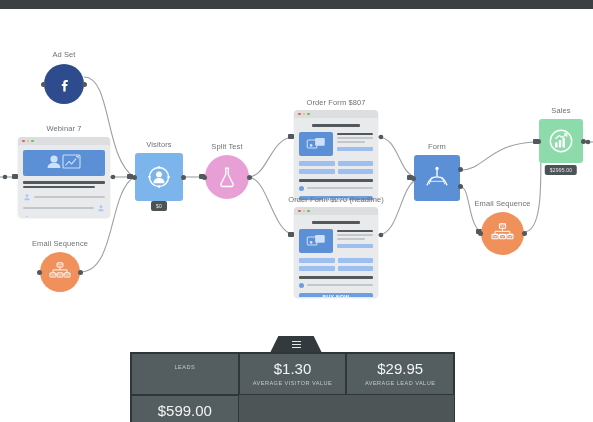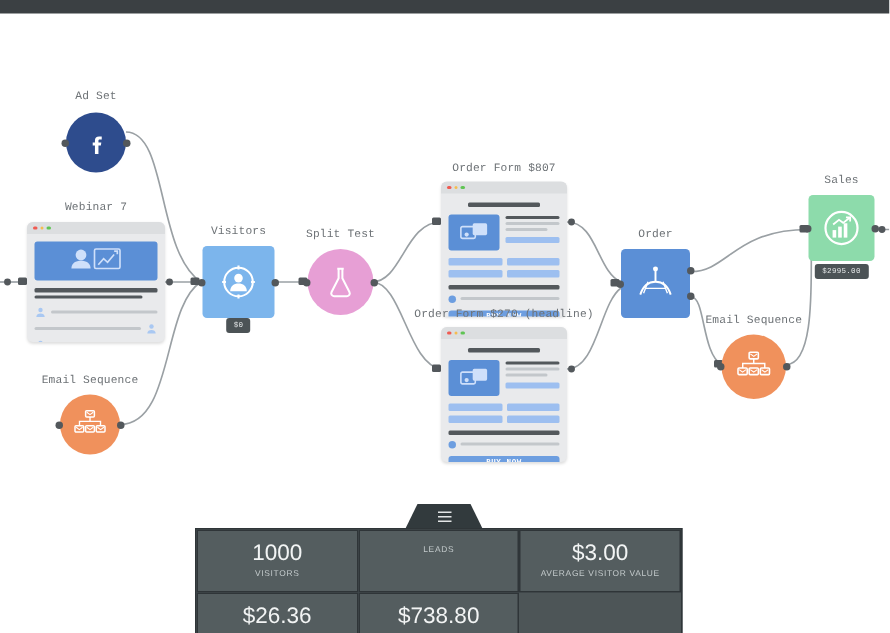--- a/index.html
+++ b/index.html
@@ -11,21 +11,21 @@
   }
   #app { position: relative; width: 593px; height: 422px; background: #ffffff; }
 
   
   .topbar {
     position: absolute; left: 0; top: 0; width: 593px; height: 9px;
     background: #3b4043;
   }
 
   
-  .canvas { position: absolute; left: 0; top: 18px; width: 593px; height: 321px; font-family: Liberation Mono, monospace; }
+  .canvas { position: absolute; left: 0; top: 7px; width: 593px; height: 321px; }
   .wires { position: absolute; left: 0; top: 0; width: 593px; height: 413px; }
 
   
   .node { position: absolute; }
   .node-label {
     position: absolute; left: 50%; transform: translateX(-50%);
     white-space: nowrap;
     font-size: 7.5px; color: #6d7276; letter-spacing: .1px;
   }
 
@@ -348,21 +348,21 @@
           <div style="display:flex; align-items:center; gap:3px; margin-top:4px;">
             <span style="width:5px;height:5px;border-radius:50%;background:#6d9ee0;display:block;"></span>
             <span class="bar" style="height:1.9px; flex:1;"></span>
           </div>
           <div class="btn-blue" style="height:9px; margin-top:5px;">BUY NOW</div>
         </div>
       </div>
     </div>
 
     <div class="node" style="left:414px; top:148px; width:46px; height:46px;">
-      <div class="node-label" style="top:-13px;">Order</div>
+      <div class="node-label" style="top:-13px;">Form</div>
       <div class="sq goals" style="width:46px; height:46px;">
         <svg width="26" height="24" viewBox="0 0 28 26">
           <path d="M14 2.5v9" stroke="#fff" stroke-width="1.4" fill="none"></path>
           <circle cx="14" cy="2.6" r="1.8" fill="#fff"></circle>
           <path d="M3 21c2-6 6-9.2 11-9.2S23 15 25 21" fill="none" stroke="#fff" stroke-width="1.4"></path>
           <path d="M8.6 11.8L5.4 20M19.4 11.8L22.6 20" fill="none" stroke="#fff" stroke-width="1"></path>
           <path d="M6.5 16.6h15" stroke="#fff" stroke-width=".9" fill="none"></path>
         </svg>
         <span class="port l"></span>
         <span class="port r1"></span>
@@ -411,33 +411,29 @@
   <div class="tab">
     <span class="burger">
       <i></i>
         <i></i>
         <i></i>
     </span>
   </div>
 
   <div class="statspanel">
     <div class="cell">
-      <div class="big">1000</div>
-      <div class="sub">VISITORS</div>
+      <div class="sub">LEADS</div>
     </div>
     <div class="cell">
-      <div class="sub">LEADS</div>
+      <div class="big">$1.30</div>
+      <div class="sub">AVERAGE VISITOR VALUE</div>
     </div>
     <div class="cell">
-      <div class="big">$3.00</div>
-      <div class="sub">AVERAGE VISITOR VALUE</div>
+      <div class="big">$29.95</div>
+      <div class="sub">AVERAGE LEAD VALUE</div>
     </div>
     <div class="cell">
-      <div class="big">$26.36</div>
-      <div class="sub">AVERAGE LEAD VALUE</div>
-    </div>
-    <div class="cell">
-      <div class="big">$738.80</div>
+      <div class="big">$599.00</div>
       <div class="sub">AVERAGE TRANSACTION VALUE</div>
     </div>
   </div>
 
 </div>
 
 </body></html>

